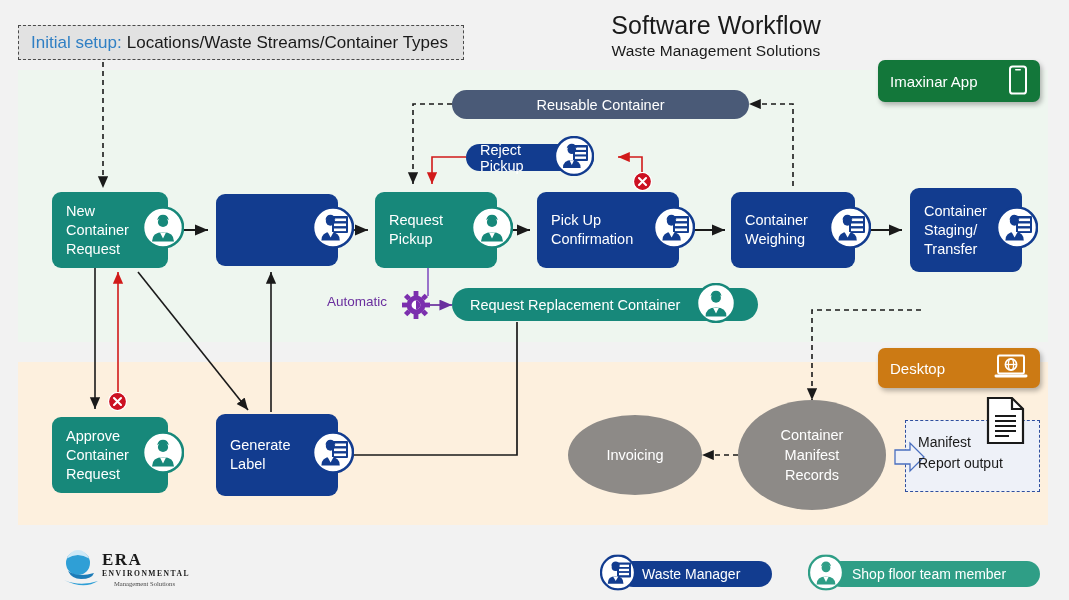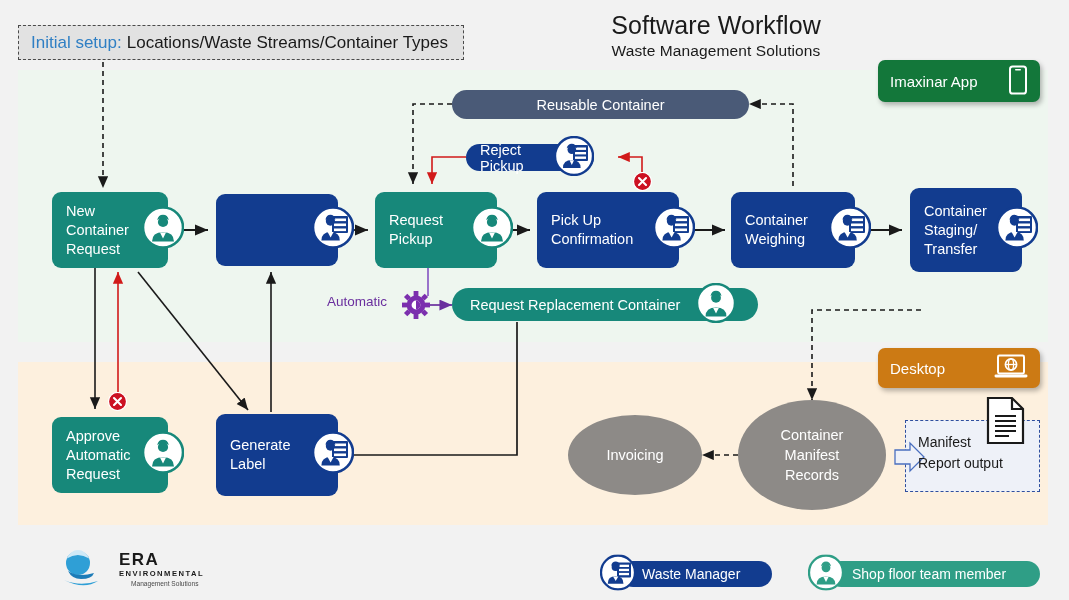--- a/index.html
+++ b/index.html
@@ -80,21 +80,21 @@
     font-size:14px;color:#1a1a1a;line-height:21px;white-space:pre-line;text-align:left;
   }
 
   
   #automatic-label{
     position:absolute;left:327px;top:294px;font-size:13.5px;color:#6a2f9e;
   }
 
   
   #logo-wrap{position:absolute;left:62px;top:548px;display:flex;align-items:center;}
-  #logo-text{margin-left:19px;}
+  #logo-text{margin-left:2px;font-family:Liberation Serif, serif;}
   .legend-pill{
     position:absolute;height:26px;border-radius:13px;color:#fff;
     display:flex;align-items:center;font-size:14px;box-sizing:border-box;
   }
   #legend-wm{left:620px;top:561px;width:152px;background:#123c8f;padding-left:22px;}
   #legend-sf{left:828px;top:561px;width:212px;background:#2f9e86;padding-left:24px;}
   .legend-ic{position:absolute;left:-20px;top:50%;transform:translateY(-50%);}
 
   .xmark{position:absolute;}
 </style>
@@ -361,21 +361,21 @@
         <circle cx="20" cy="14.8" r="4.9" fill="#17887a"></circle>
         <path d="M14.5,13 q5.5,-3.9 11,0 q-1,-5.2 -5.5,-5.2 q-4.5,0 -5.5,5.2 z" fill="#17887a"></path>
         <path d="M9.6,33.4 q0,-8.9 10.4,-8.9 q10.4,0 10.4,8.9 z" fill="#17887a"></path>
         <path d="M17.2,24.9 L20,30.6 L22.8,24.9 z" fill="#fff"></path>
       </svg>
     </span>
   </div>
 
   <div class="node teal" style="left:52px;top:417px;width:116px;height:76px;">
     <span class="txt">Approve
-Automatic
+Container
 Request</span>
     <span class="avatar">
       <svg width="42" height="42" viewBox="0 0 42 42">
         <circle cx="21" cy="21" r="20" fill="#fff"></circle>
         <circle cx="21" cy="21" r="20" fill="none" stroke="#17887a" stroke-width="2.6"></circle>
         <circle cx="21" cy="15.5" r="5.1" fill="#17887a"></circle>
         <path d="M15.2,13.6 q5.8,-4 11.6,0 q-1.1,-5.4 -5.8,-5.4 q-4.7,0 -5.8,5.4 z" fill="#17887a"></path>
         <path d="M10,35 q0,-9.3 11,-9.3 q11,0 11,9.3 z" fill="#17887a"></path>
         <path d="M18,26 L21,32 L24,26 z" fill="#fff"></path>
       </svg>

